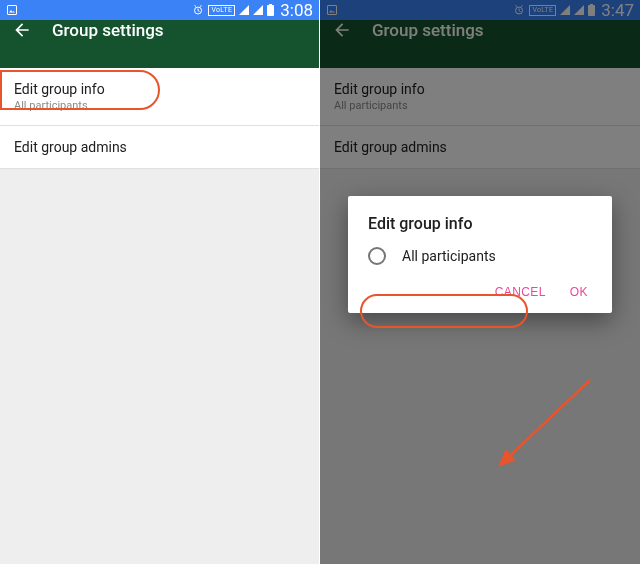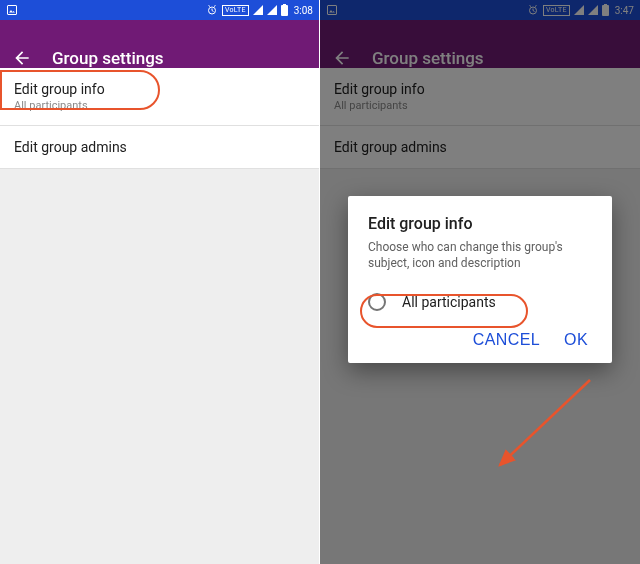--- a/index.html
+++ b/index.html
@@ -14,44 +14,44 @@
   .screen {
     width: 320px;
     height: 564px;
     position: relative;
     background: #eeeeee;
     overflow: hidden;
   }
   .screen.left { border-right: 1px solid #fff; }
   .status-bar {
     height: 20px;
-    background: #1d4ed8;
+    background: #3b82f6;
     display: flex;
     align-items: center;
     justify-content: flex-end;
     padding: 0 6px;
     color: #fff;
     font-size: 10px;
     gap: 4px;
   }
   .status-bar .ico { display: inline-flex; align-items: center; }
-  .status-bar .time { font-size: 10px; margin-left: 2px; }
+  .status-bar .time { font-size: 17px; margin-left: 2px; }
   .status-bar .left-ico { margin-right: auto; }
   .volte {
     border: 1px solid #fff;
     font-size: 7px;
     padding: 0 2px;
     line-height: 9px;
     letter-spacing: 0.3px;
   }
   .app-bar {
     height: 48px;
-    background: #701a75;
-    display: flex;
-    align-items: flex-end;
+    background: #14532d;
+    display: flex;
+    align-items: flex-start;
     padding: 0 12px;
     color: #fff;
     gap: 20px;
   }
   .app-bar .title { font-size: 17px; font-weight: 500; }
   .list {
     background: #eee;
   }
   .list-item {
     background: #fff;
@@ -104,23 +104,23 @@
   .radio.checked .dot {
     width: 8px; height: 8px; background: #009688; border-radius: 50%;
   }
   .dialog-actions {
     display: flex;
     justify-content: flex-end;
     gap: 24px;
     padding: 12px 4px 6px 4px;
   }
   .dlg-btn {
-    font-size: 16px;
+    font-size: 12px;
     font-weight: 500;
-    color: #1d4ed8;
+    color: #ec4899;
     letter-spacing: 0.4px;
     background: none;
     border: none;
     cursor: pointer;
   }
   .arrow {
     position: absolute;
     pointer-events: none;
   }
   svg { display: block; }
@@ -236,21 +236,20 @@
     </div>
     <div class="list-item">
       <div class="primary">Edit group admins</div>
     </div>
   </div>
 
   <div class="overlay-dim"></div>
 
   <div class="dialog">
     <div class="dtitle">Edit group info</div>
-    <div class="ddesc">Choose who can change this group's subject, icon and description</div>
 
     <div class="radio-row">
       <span class="radio">
           <span class="dot"></span>
         </span>
       <span>All participants</span>
     </div>
 
     <div class="dialog-actions">
       <button class="dlg-btn">CANCEL</button>

